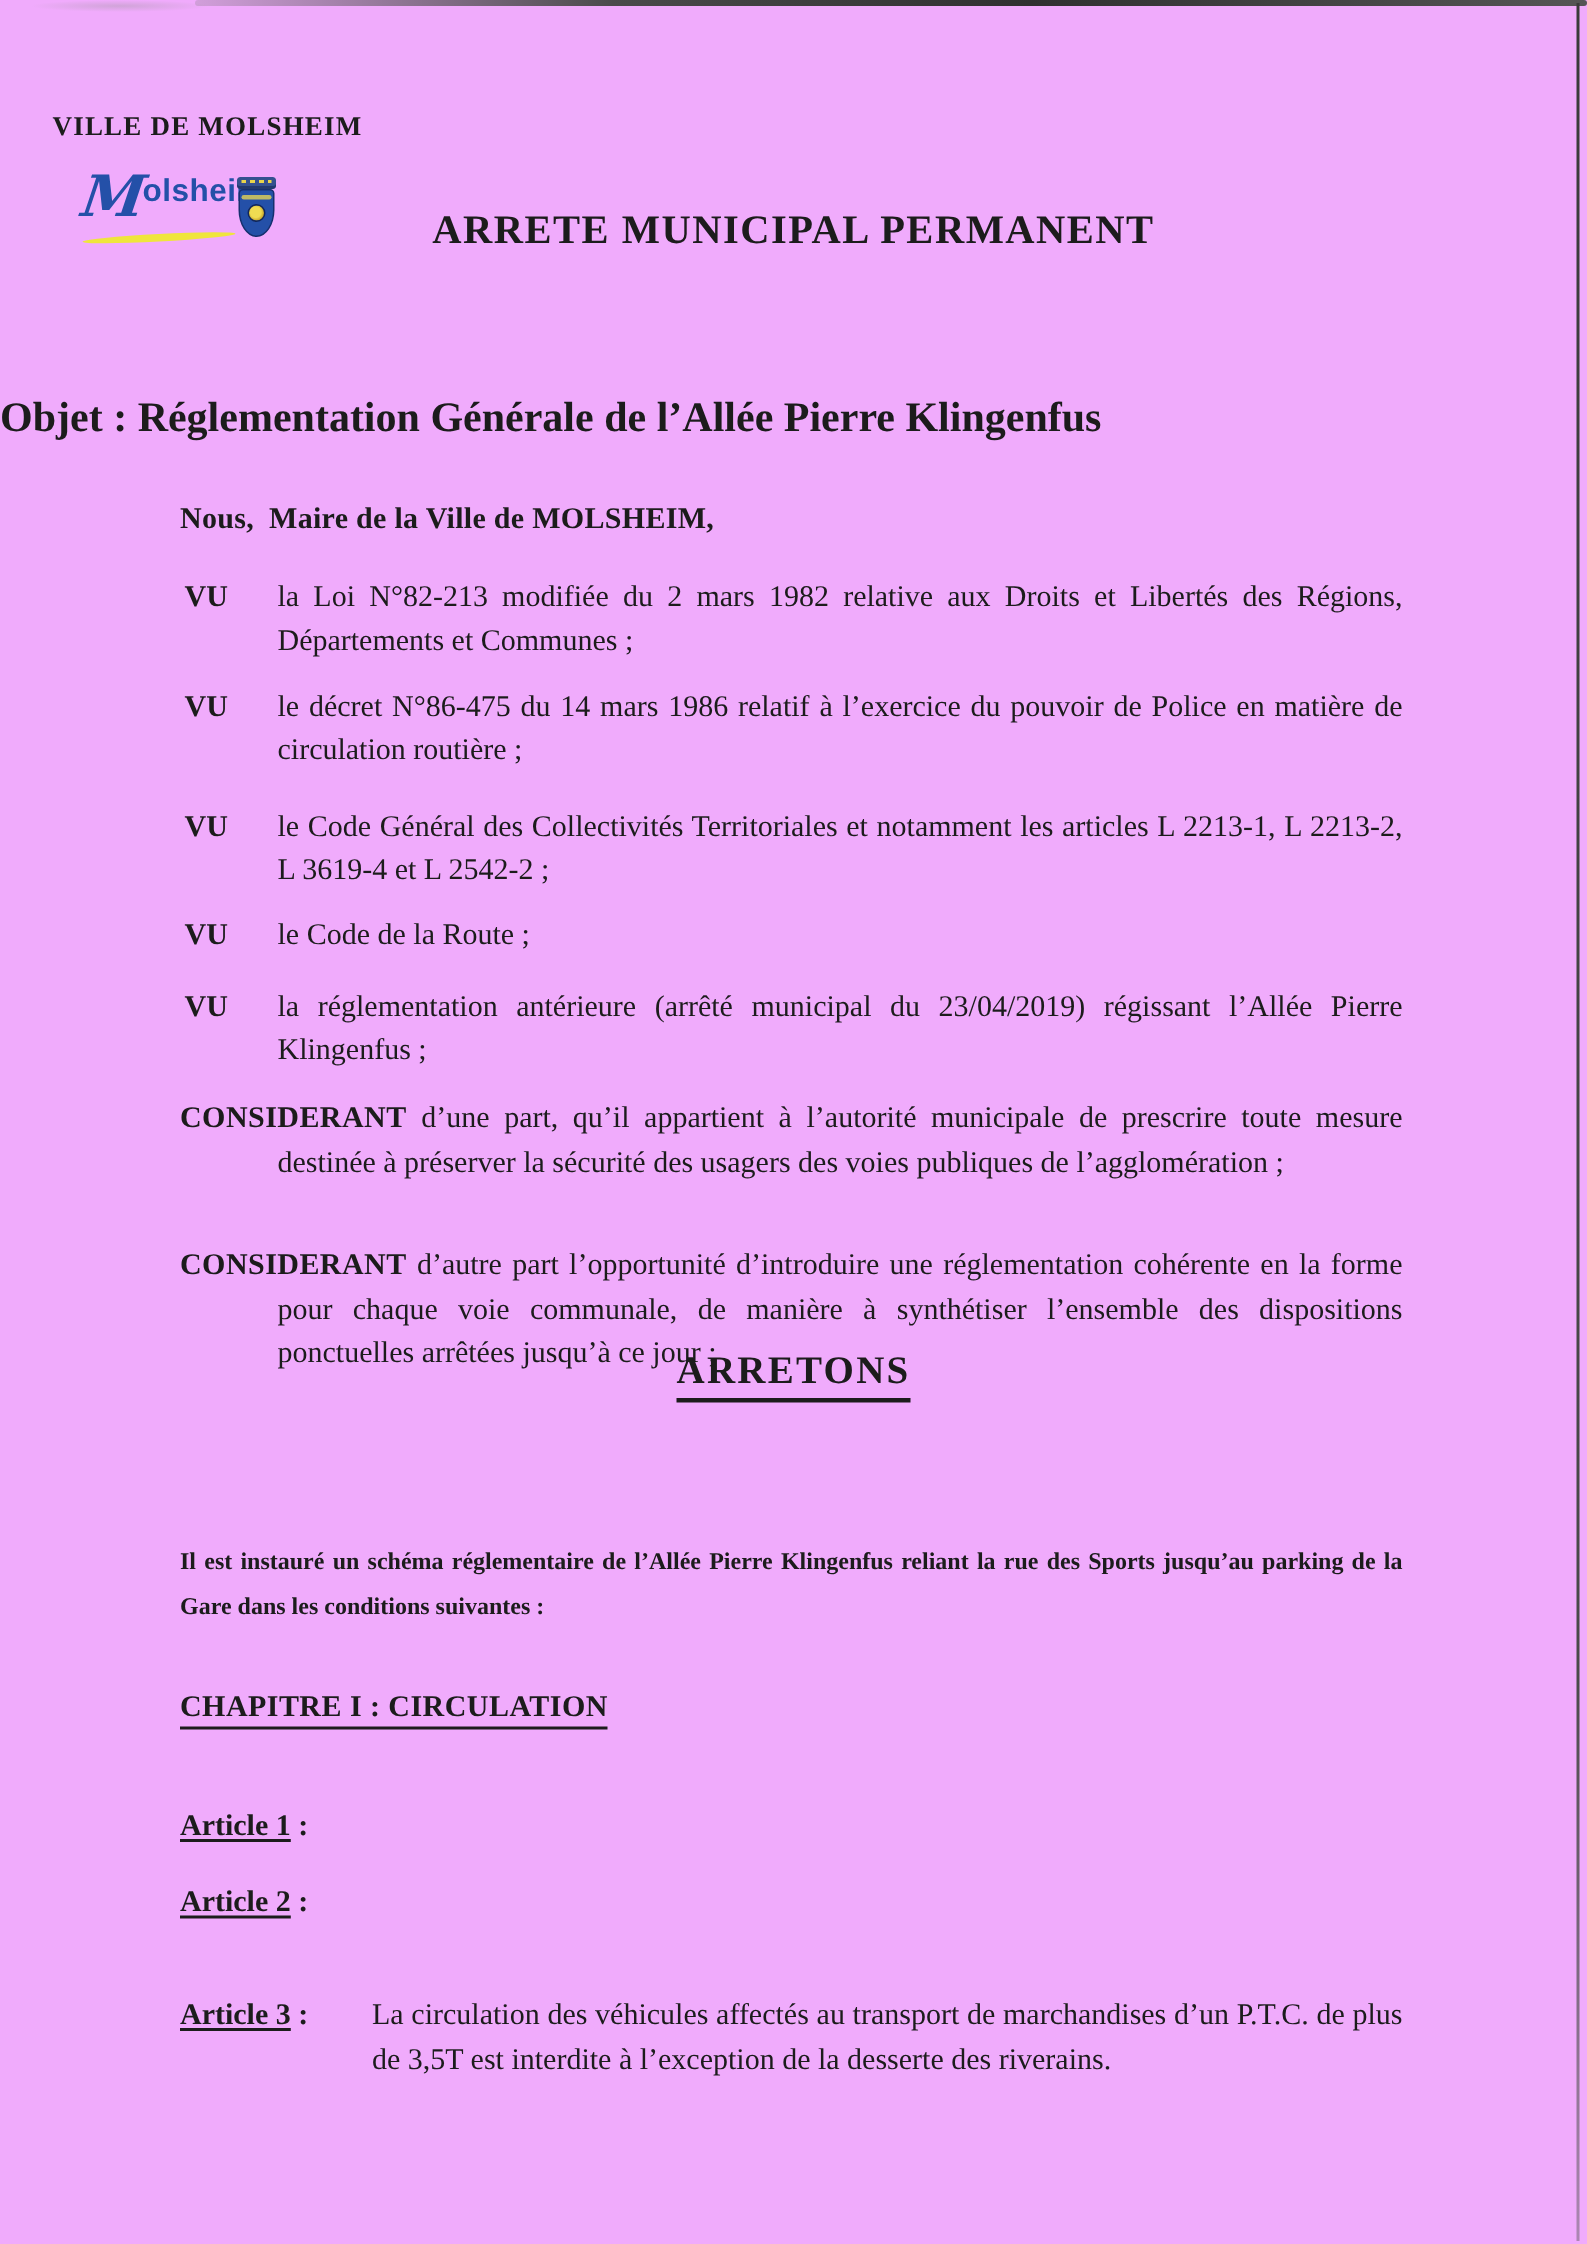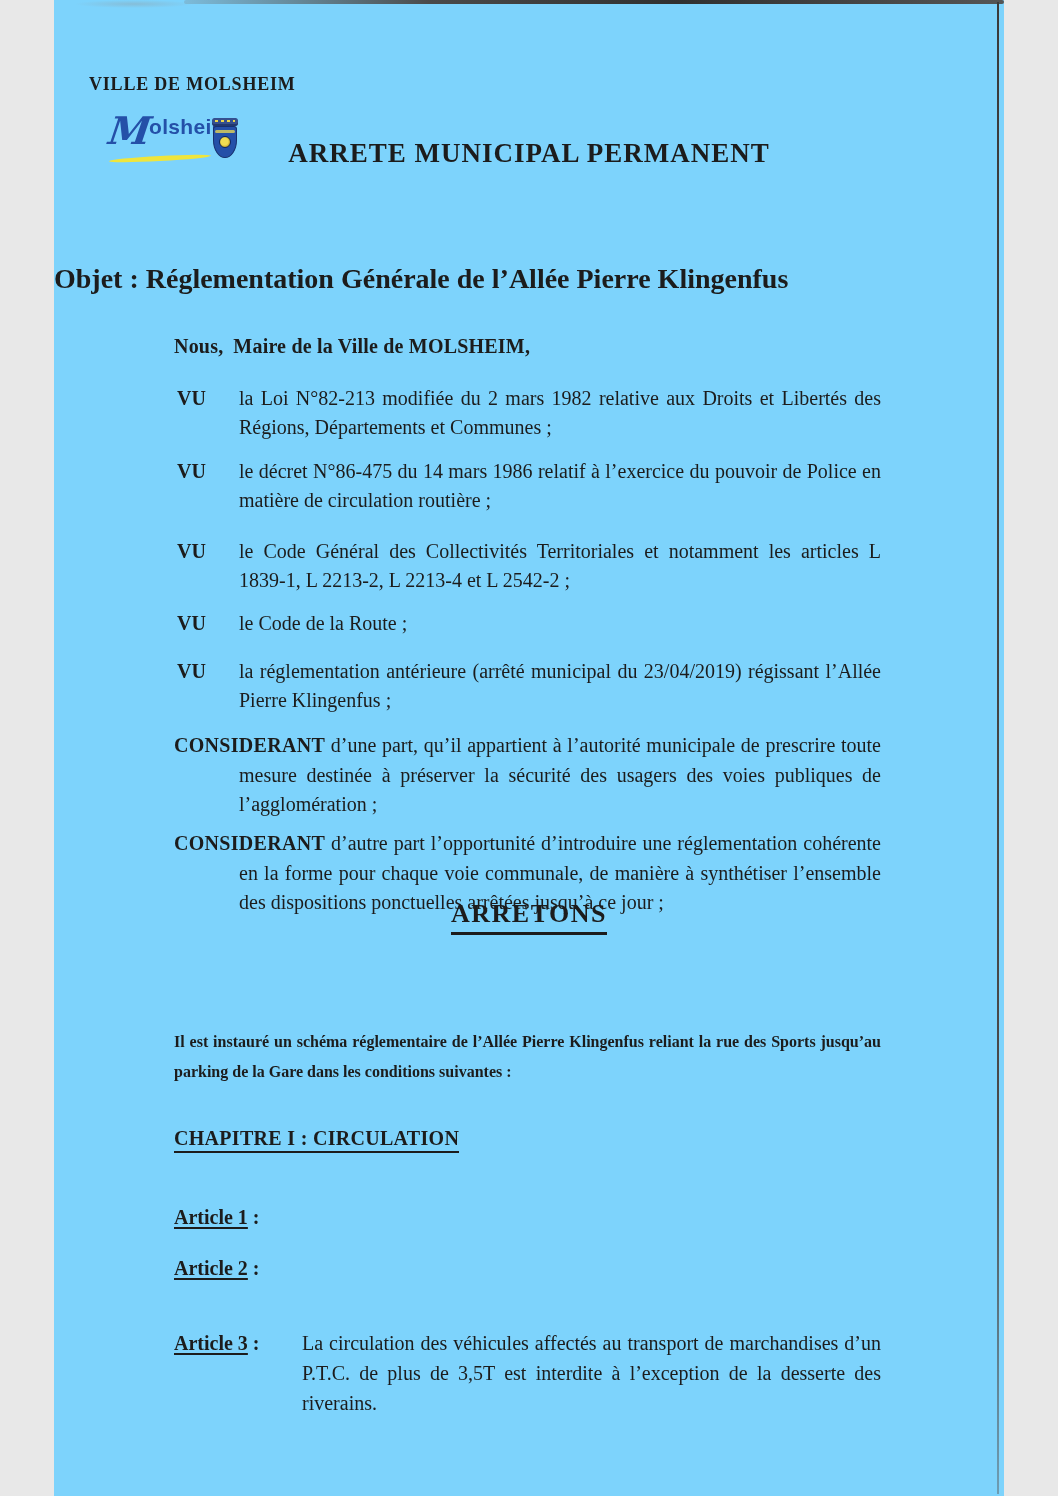--- a/index.html
+++ b/index.html
@@ -1,21 +1,21 @@
 <!DOCTYPE html>
 <html><head>
 <meta charset="utf-8">
 <style>
   * { margin: 0; padding: 0; box-sizing: border-box; }
   html, body { background: #e8e8e8; }
   .page {
     position: relative;
-    width: 950px;
+    width: 1058px;
     height: 1496px;
-    background: #7dd3fc;
+    background: #f0abfc;
     font-family: "Liberation Serif", "DejaVu Serif", serif;
     color: #1c1c1c;
     overflow: hidden;
     margin: 0 auto;
   }
   
   .scan-edge-top {
     position: absolute; top: 0; left: 130px; right: 0; height: 4px;
     background: linear-gradient(to right, rgba(120,120,120,0.25), #4a4a4a 30%, #303030 60%, #555 100%);
     border-radius: 2px;
@@ -192,21 +192,21 @@
   <div class="vu-row vu-1">
     <span class="vu-label">VU</span>
     <span>la Loi N°82-213 modifiée du 2 mars 1982 relative aux Droits et Libertés des Régions, Départements et Communes ;</span>
   </div>
   <div class="vu-row vu-2">
     <span class="vu-label">VU</span>
     <span>le décret N°86-475 du 14 mars 1986 relatif à l’exercice du pouvoir de Police en matière de circulation routière ;</span>
   </div>
   <div class="vu-row vu-3">
     <span class="vu-label">VU</span>
-    <span>le Code Général des Collectivités Territoriales et notamment les articles L 1839-1, L 2213-2, L 2213-4 et L 2542-2 ;</span>
+    <span>le Code Général des Collectivités Territoriales et notamment les articles L 2213-1, L 2213-2, L 3619-4 et L 2542-2 ;</span>
   </div>
   <div class="vu-row vu-4">
     <span class="vu-label">VU</span>
     <span>le Code de la Route ;</span>
   </div>
   <div class="vu-row vu-5">
     <span class="vu-label">VU</span>
     <span>la réglementation antérieure (arrêté municipal du 23/04/2019) régissant l’Allée Pierre Klingenfus ;</span>
   </div>
 

